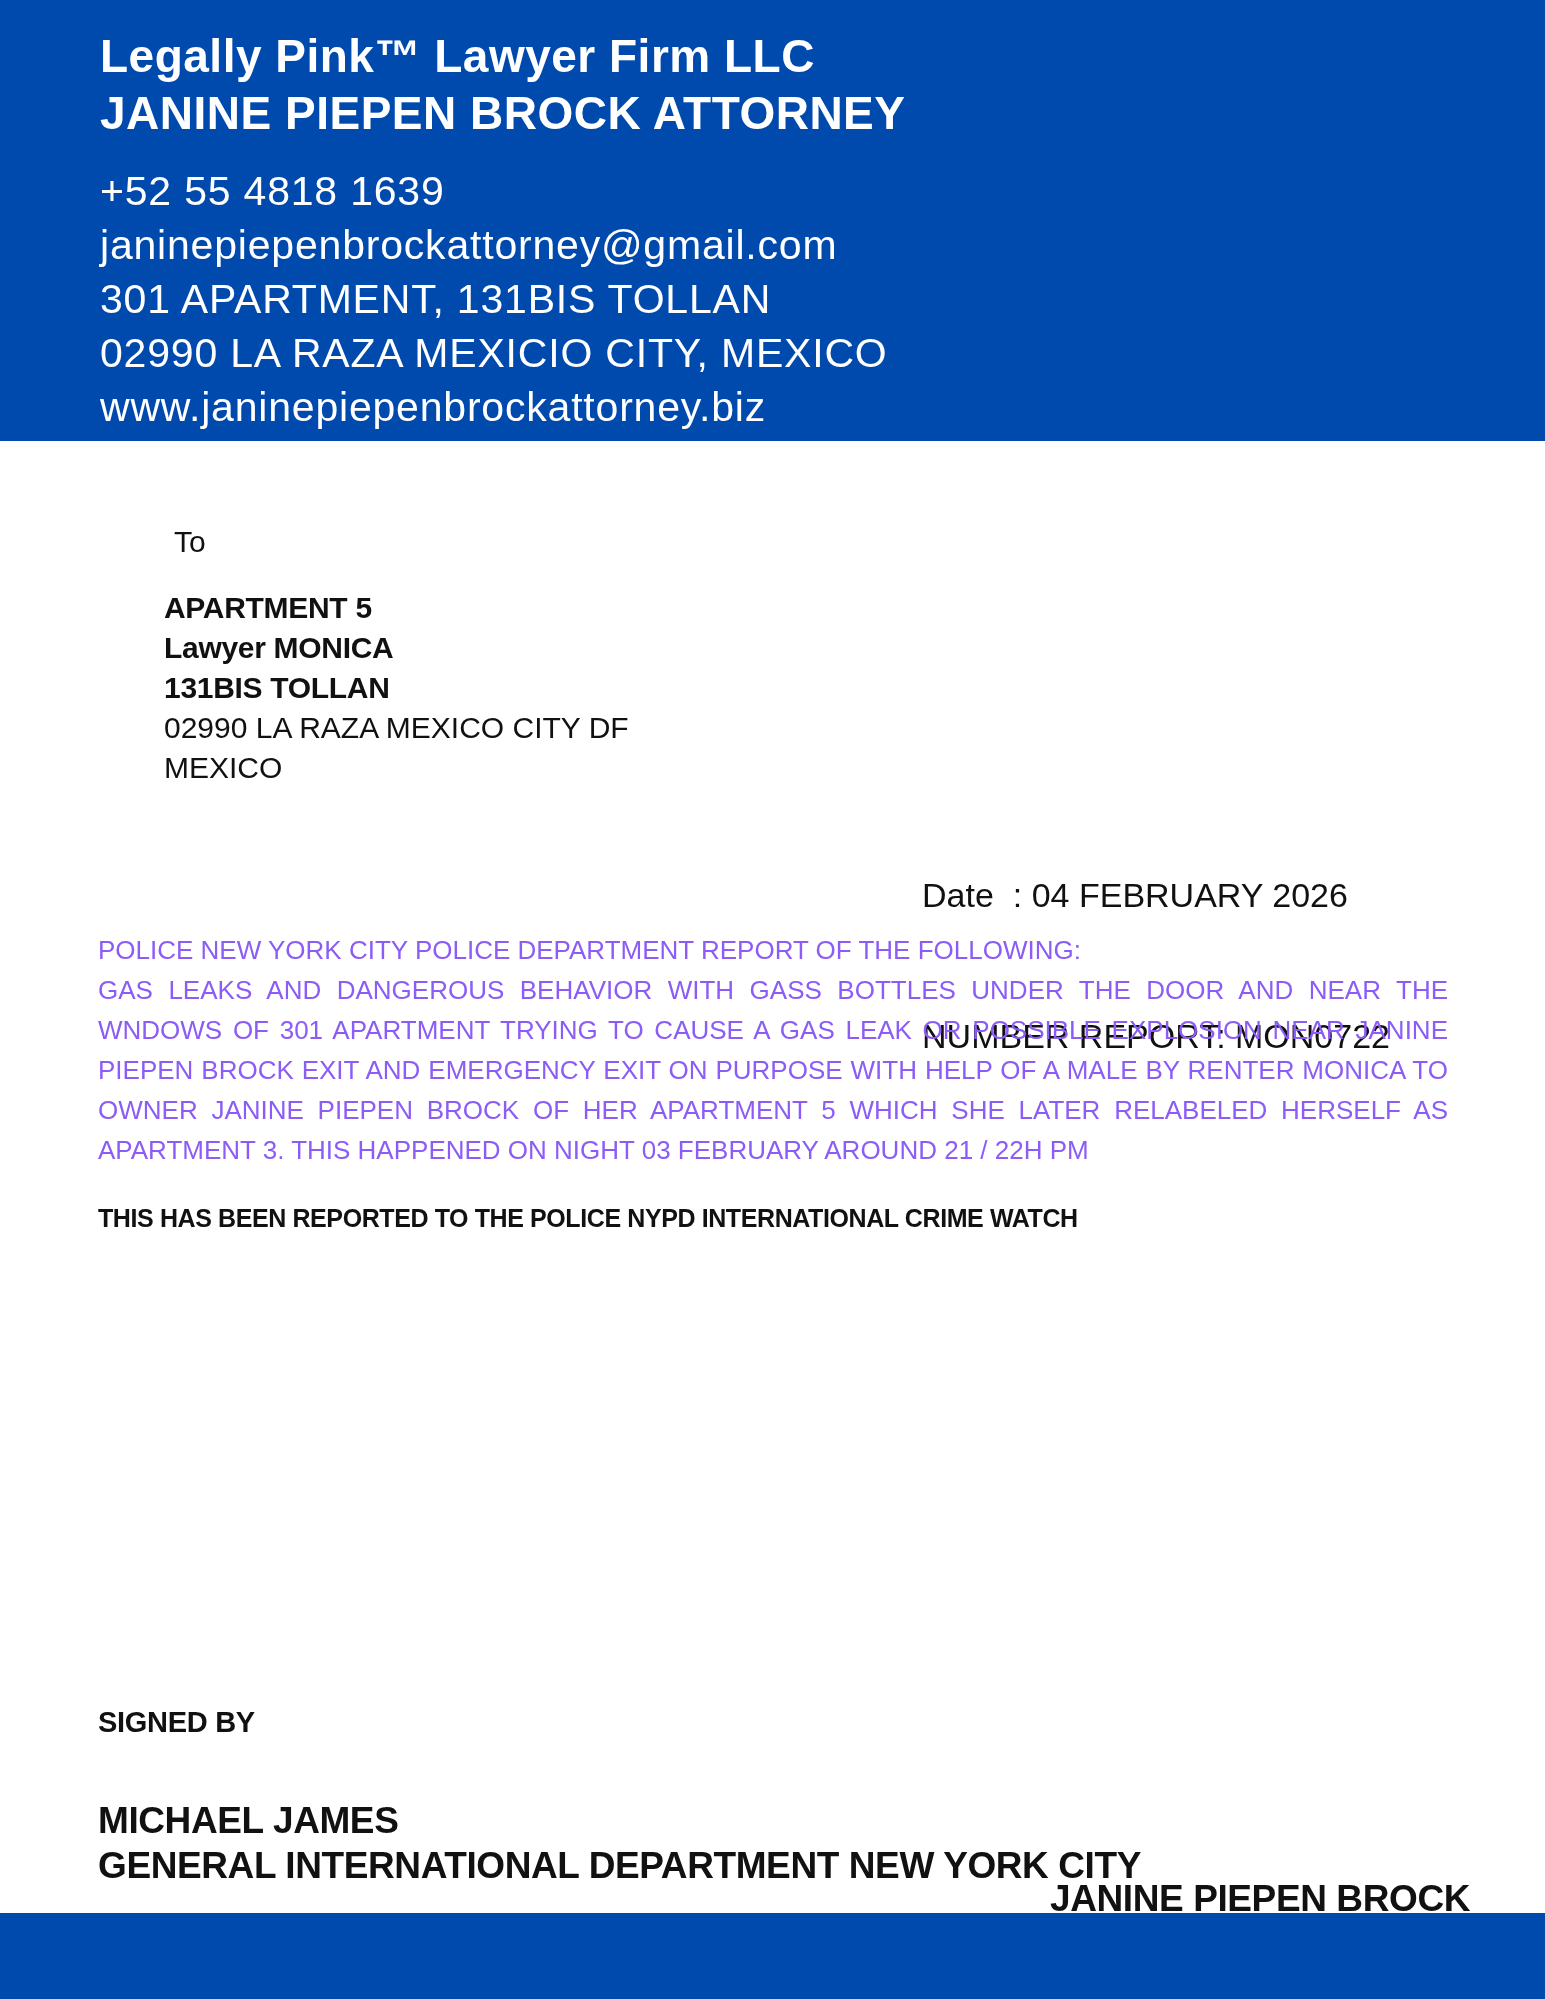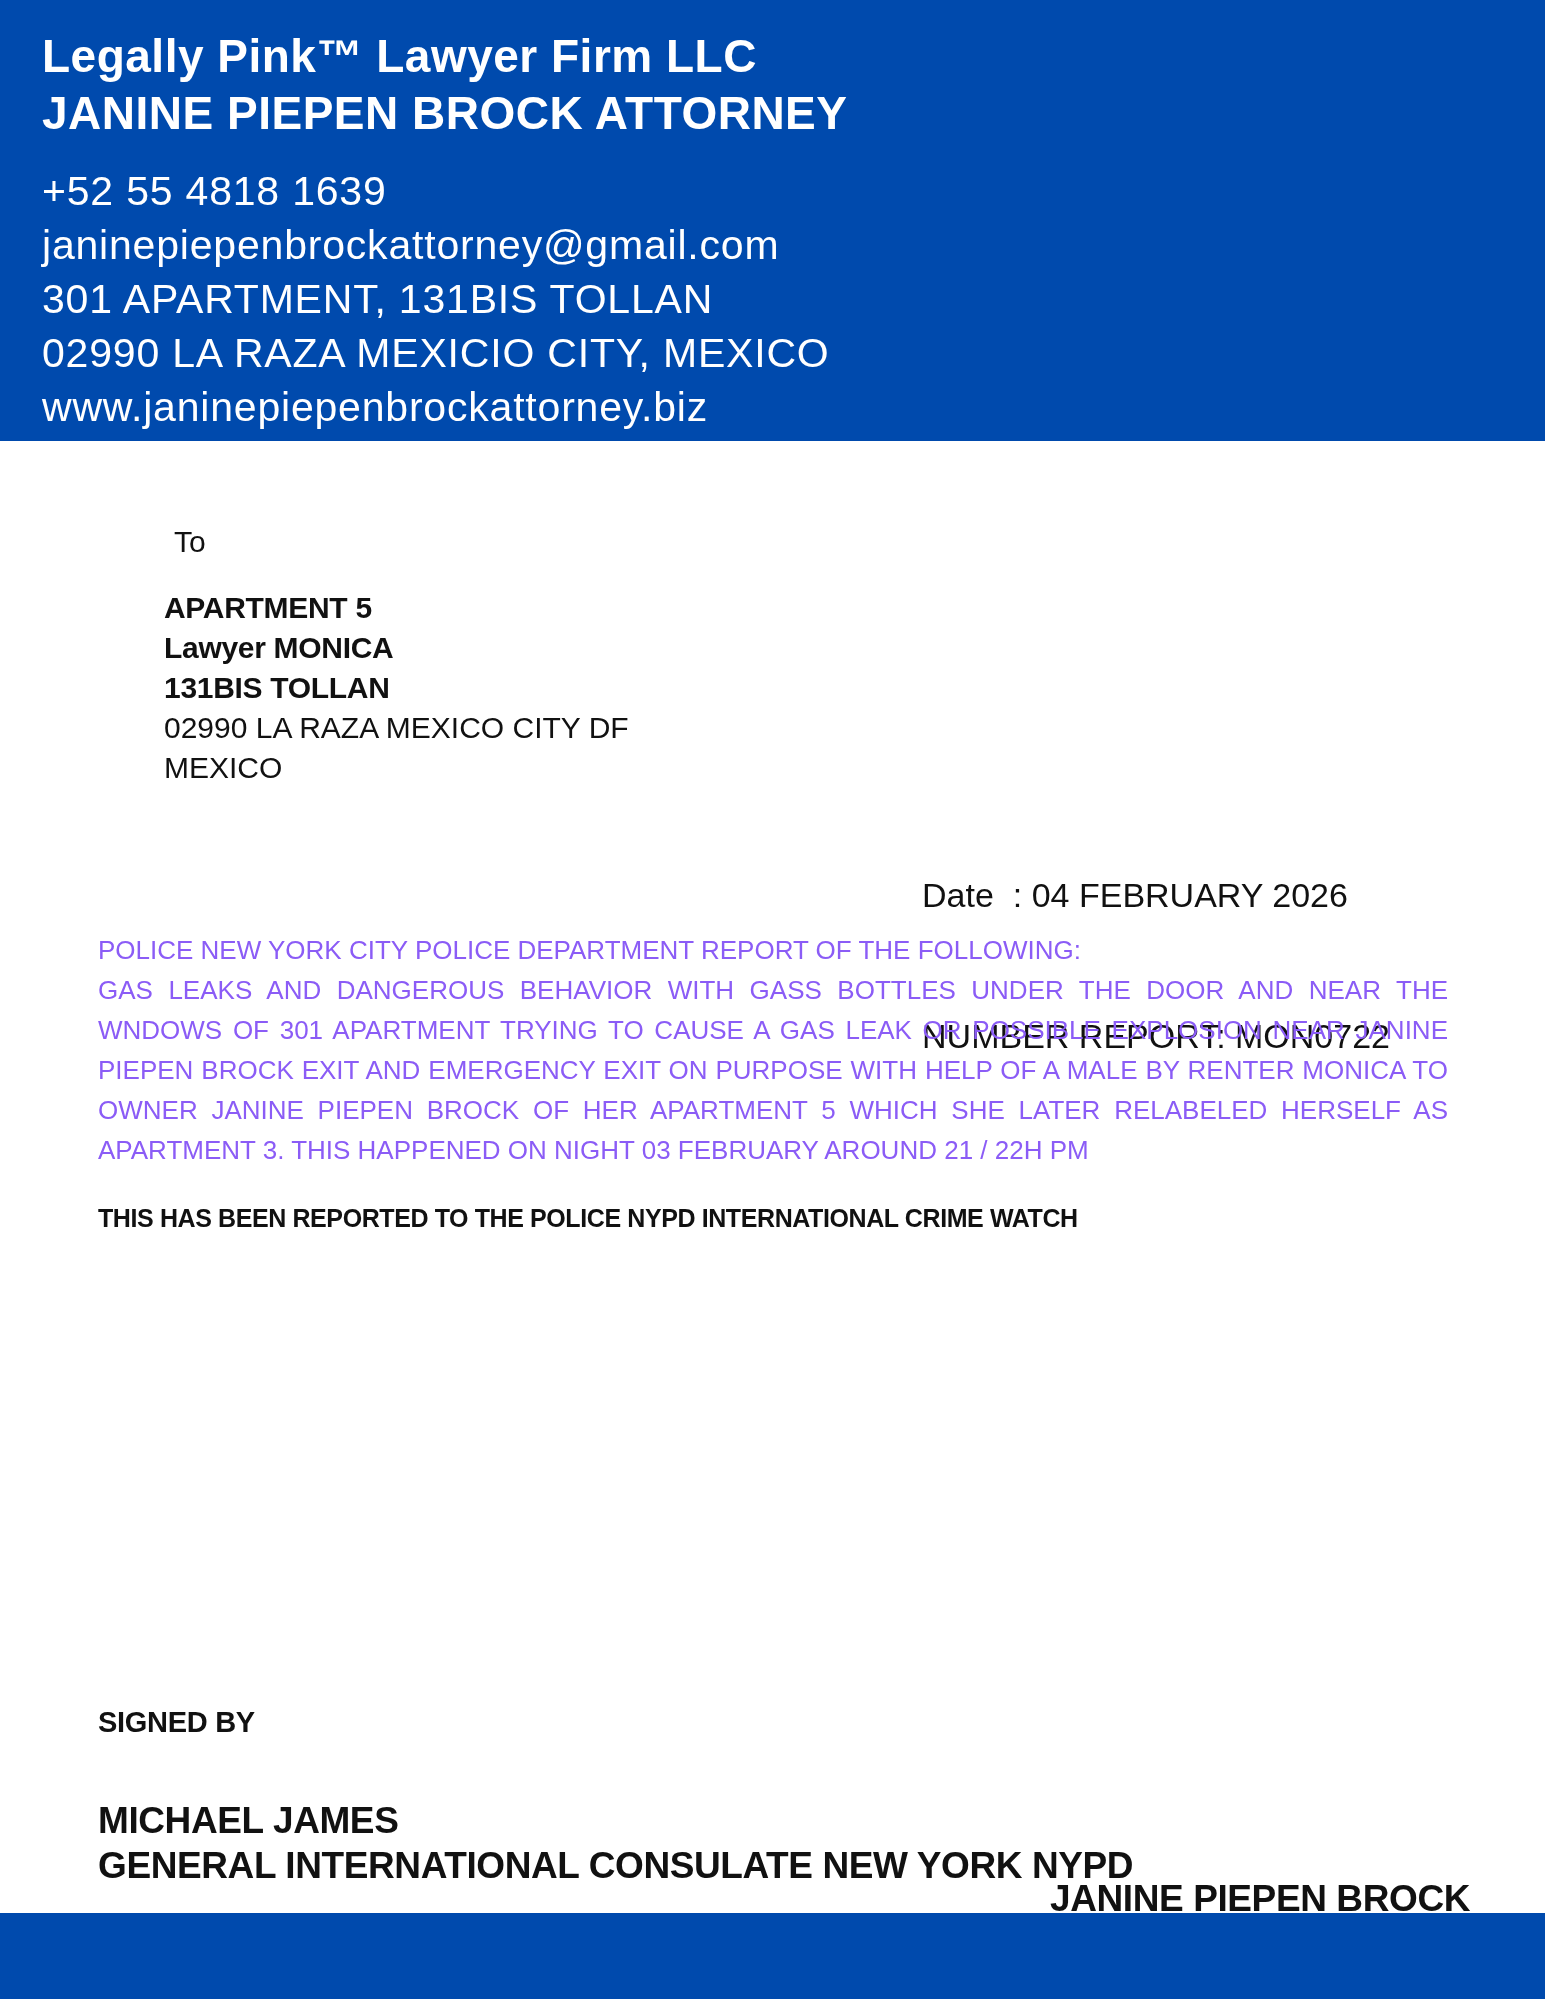--- a/index.html
+++ b/index.html
@@ -16,21 +16,21 @@
   }
 
   
   .letterhead {
     position: absolute;
     top: 0; left: 0;
     width: 100%;
     height: 441px;
     background: var(--accent);
     color: #ffffff;
-    padding: 28px 60px 0 42px;
+    padding: 28px 60px 0 100px;
   }
   .firm-title {
     font-size: 46px;
     font-weight: 700;
     line-height: 57px;
     letter-spacing: 0.5px;
   }
   .contact-block {
     margin-top: 22px;
     font-size: 41px;
@@ -146,21 +146,21 @@
     <div class="line just">OWNER JANINE PIEPEN BROCK OF HER APARTMENT 5 WHICH SHE LATER RELABELED HERSELF AS</div>
     <div class="line">APARTMENT 3. THIS HAPPENED ON NIGHT 03 FEBRUARY AROUND 21 / 22H PM</div>
   </section>
 
   <div class="statement">THIS HAS BEEN REPORTED TO THE POLICE NYPD INTERNATIONAL CRIME WATCH</div>
 
   <div class="signed-by">SIGNED BY</div>
 
   <div class="sig sig-left">
     <div>MICHAEL JAMES</div>
-    <div>GENERAL INTERNATIONAL CONSULATE NEW YORK NYPD</div>
+    <div>GENERAL INTERNATIONAL DEPARTMENT NEW YORK CITY</div>
   </div>
 
   <div class="sig sig-right">
     <div>JANINE PIEPEN BROCK</div>
     <div>ATTORNEY USA AUTHORTIES</div>
   </div>
 
   <footer class="footer-bar"></footer>
 
 </div>

